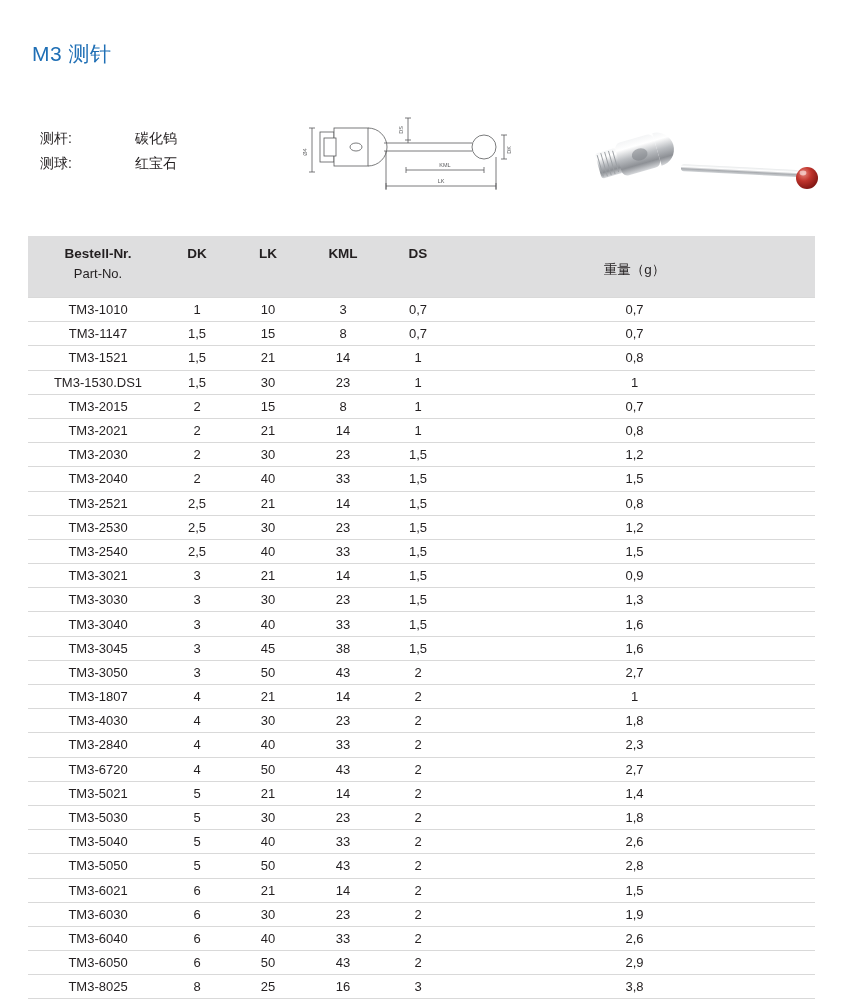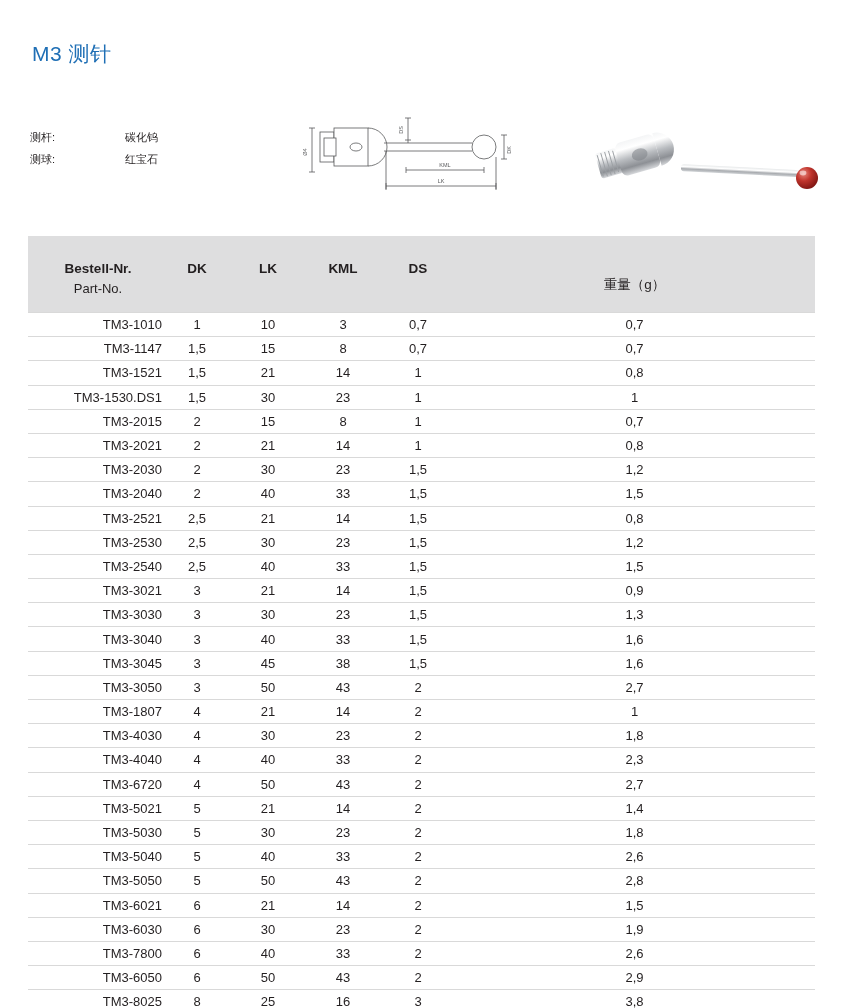--- a/index.html
+++ b/index.html
@@ -32,23 +32,23 @@
     padding-left: 4px;
   }
   
   .spec-area {
     position: relative;
     height: 120px;
     margin-top: 42px;
   }
   .spec-list {
     position: absolute;
-    left: 2px;
+    left: 12px;
     top: 20px;
-    font-size: 11px;
+    font-size: 14px;
   }
   .spec-row {
     display: flex;
     align-items: baseline;
     margin-bottom: 7px;
   }
   .spec-label {
     width: 95px;
     font-weight: 400;
   }
@@ -90,35 +90,35 @@
     font-size: 13.5px;
     color: #231f20;
   }
   .th-part {
     text-align: left;
     padding-left: 6px !important;
   }
   .th-weight {
     font-weight: normal !important;
   }
-  thead tr.row-top th { padding-top: 22px; }
+  thead tr.row-top th { padding-top: 7px; }
   thead tr.row-bottom th {
     padding-bottom: 14px;
     font-weight: normal;
     font-size: 13px;
   }
   table.parts td {
     text-align: center;
     padding: 4.1px 0;
     border-bottom: 1px solid #d9d9d9;
     font-size: 13px;
     color: #231f20;
   }
   table.parts td.partno {
-    text-align: right;
+    text-align: center;
     padding-left: 6px;
     width: 128px;
   }
   col.c-dk { width: 70px; }
   col.c-lk { width: 72px; }
   col.c-kml { width: 78px; }
   col.c-ds { width: 72px; }
   col.c-w  { width: auto; }
   table.parts tbody tr:first-child td { border-top: 1px solid #d9d9d9; }
   .footnote {
@@ -410,21 +410,21 @@
         </tr>
         <tr>
           <td class="partno">TM3-4030</td>
           <td>4</td>
           <td>30</td>
           <td>23</td>
           <td>2</td>
           <td>1,8</td>
         </tr>
         <tr>
-          <td class="partno">TM3-4040</td>
+          <td class="partno">TM3-2840</td>
           <td>4</td>
           <td>40</td>
           <td>33</td>
           <td>2</td>
           <td>2,3</td>
         </tr>
         <tr>
           <td class="partno">TM3-6720</td>
           <td>4</td>
           <td>50</td>
@@ -474,21 +474,21 @@
         </tr>
         <tr>
           <td class="partno">TM3-6030</td>
           <td>6</td>
           <td>30</td>
           <td>23</td>
           <td>2</td>
           <td>1,9</td>
         </tr>
         <tr>
-          <td class="partno">TM3-7800</td>
+          <td class="partno">TM3-6040</td>
           <td>6</td>
           <td>40</td>
           <td>33</td>
           <td>2</td>
           <td>2,6</td>
         </tr>
         <tr>
           <td class="partno">TM3-6050</td>
           <td>6</td>
           <td>50</td>

